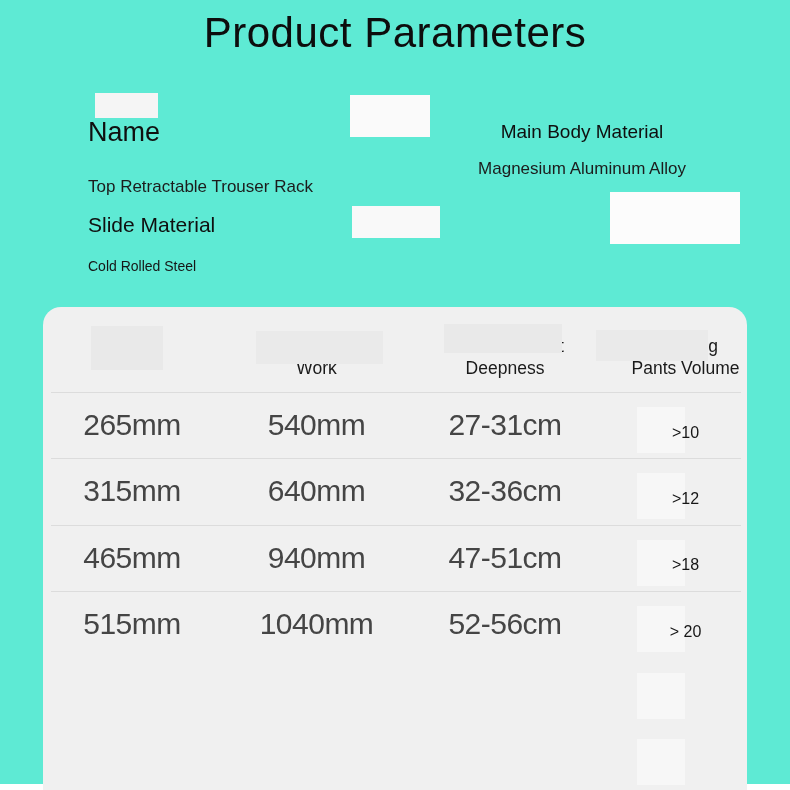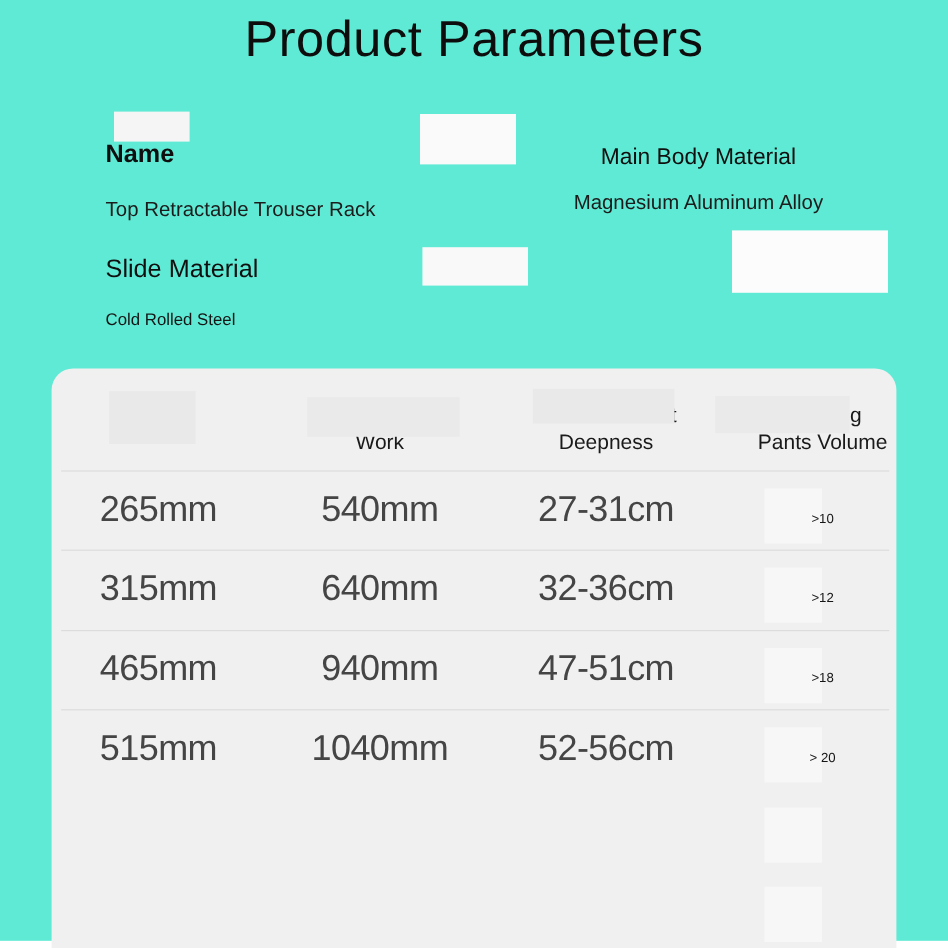--- a/index.html
+++ b/index.html
@@ -30,22 +30,22 @@
     text-align: center;
     font-size: 42px;
     font-weight: 500;
     letter-spacing: 0.5px;
     color: #0d0d0d;
   }
   .spec {
     position: absolute;
     white-space: nowrap;
   }
-  .label-name   { left: 88px;  top: 117px; font-size: 21px; font-weight: 700; color: #0f0f0f; }
-  .value-name   { left: 88px;  top: 165px; font-size: 17px; font-weight: 400; color: #1c1c1c; }
+  .label-name   { left: 88px;  top: 117px; font-size: 27px; font-weight: 400; color: #0f0f0f; }
+  .value-name   { left: 88px;  top: 177px; font-size: 17px; font-weight: 400; color: #1c1c1c; }
   .label-main   { left: 432px; top: 121px; width: 300px; text-align: center; font-size: 19px; font-weight: 500; color: #0f0f0f; }
   .value-main   { left: 432px; top: 159px; width: 300px; text-align: center; font-size: 17px; font-weight: 400; color: #1c1c1c; }
   .label-slide  { left: 88px;  top: 213px; font-size: 21px; font-weight: 500; color: #0f0f0f; }
   .value-slide  { left: 88px;  top: 258px; font-size: 14px; font-weight: 400; color: #161616; }
 
   .panel {
     position: absolute;
     left: 43px;
     top: 307px;
     width: 704px;
@@ -89,21 +89,21 @@
     background: #dcdcdc;
   }
   .td {
     text-align: center;
     font-size: 30px;
     font-weight: 400;
     letter-spacing: -0.5px;
     color: #454545;
   }
   .td.c4 {
-    font-size: 11px;
+    font-size: 16px;
     letter-spacing: 0;
     color: #161616;
     padding-left: 26px;
     padding-top: 15px;
   }
 </style>
 </head>
 <body>
 
 <div class="page">

